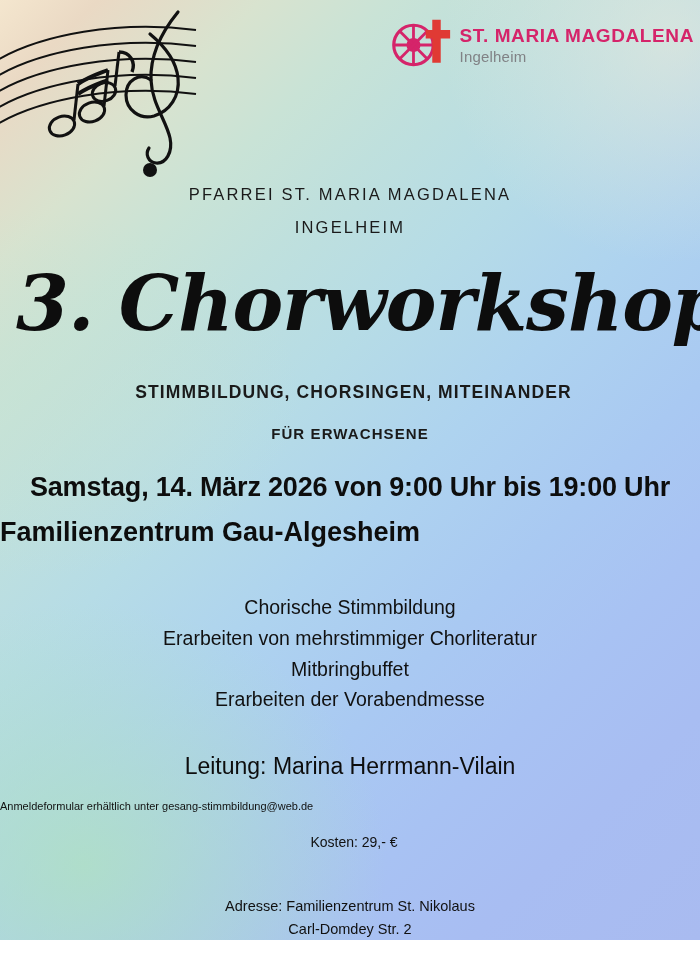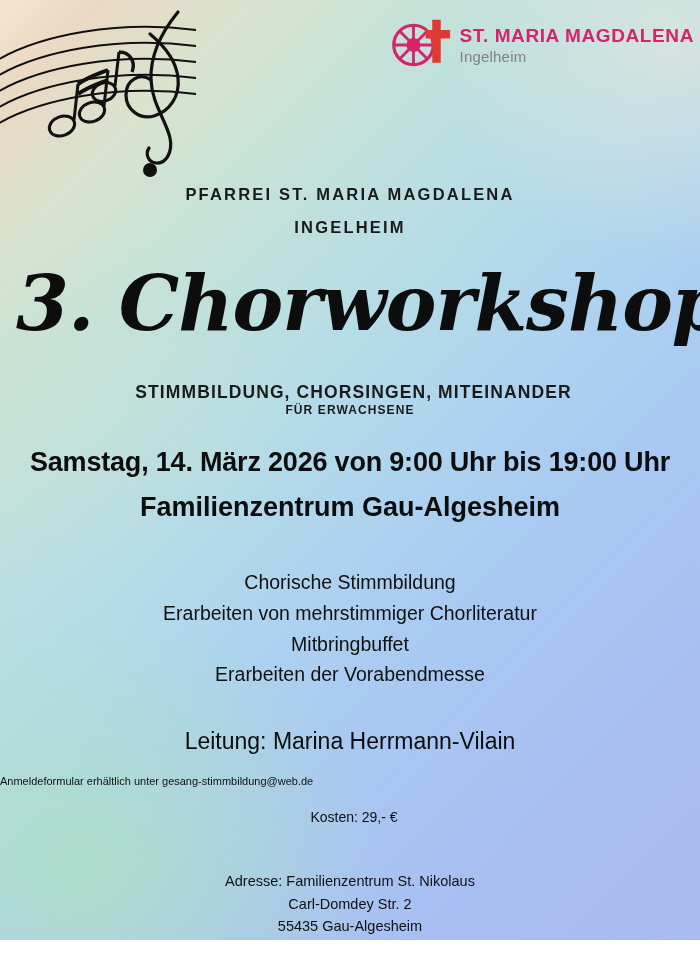--- a/index.html
+++ b/index.html
@@ -81,21 +81,21 @@
     color: #808285;
     letter-spacing: 0.2px;
     margin-top: 3px;
   }
 
   
   .parish {
     text-align: center;
     margin-top: 178px;
     font-size: 16.5px;
-    font-weight: bold;
+    font-weight: normal;
     letter-spacing: 2.2px;
     color: #1a1a1a;
     line-height: 2.0;
   }
   .title {
     text-align: center;
     margin-top: 22px;
     font-family: "DejaVu Serif", serif;
     font-style: italic;
     font-weight: bold;
@@ -110,35 +110,36 @@
     text-align: center;
     margin-top: 40px;
     font-size: 17.5px;
     font-weight: bold;
     letter-spacing: 1.1px;
     color: #1a1a1a;
     padding-left: 7px;
   }
   .audience {
     text-align: center;
-    font-size: 12px;
+    margin-top: 22px;
+    font-size: 15px;
     font-weight: bold;
     letter-spacing: 1.1px;
     color: #1a1a1a;
   }
   .datetime {
     text-align: center;
     margin-top: 30px;
     font-size: 27px;
     font-weight: bold;
     color: #0d0d0d;
     letter-spacing: -0.2px;
   }
   .venue {
-    text-align: center;
+    text-align: left;
     margin-top: 14px;
     font-size: 27px;
     font-weight: bold;
     color: #0d0d0d;
   }
   .program {
     text-align: center;
     margin-top: 44px;
     font-size: 19.5px;
     color: #111;

